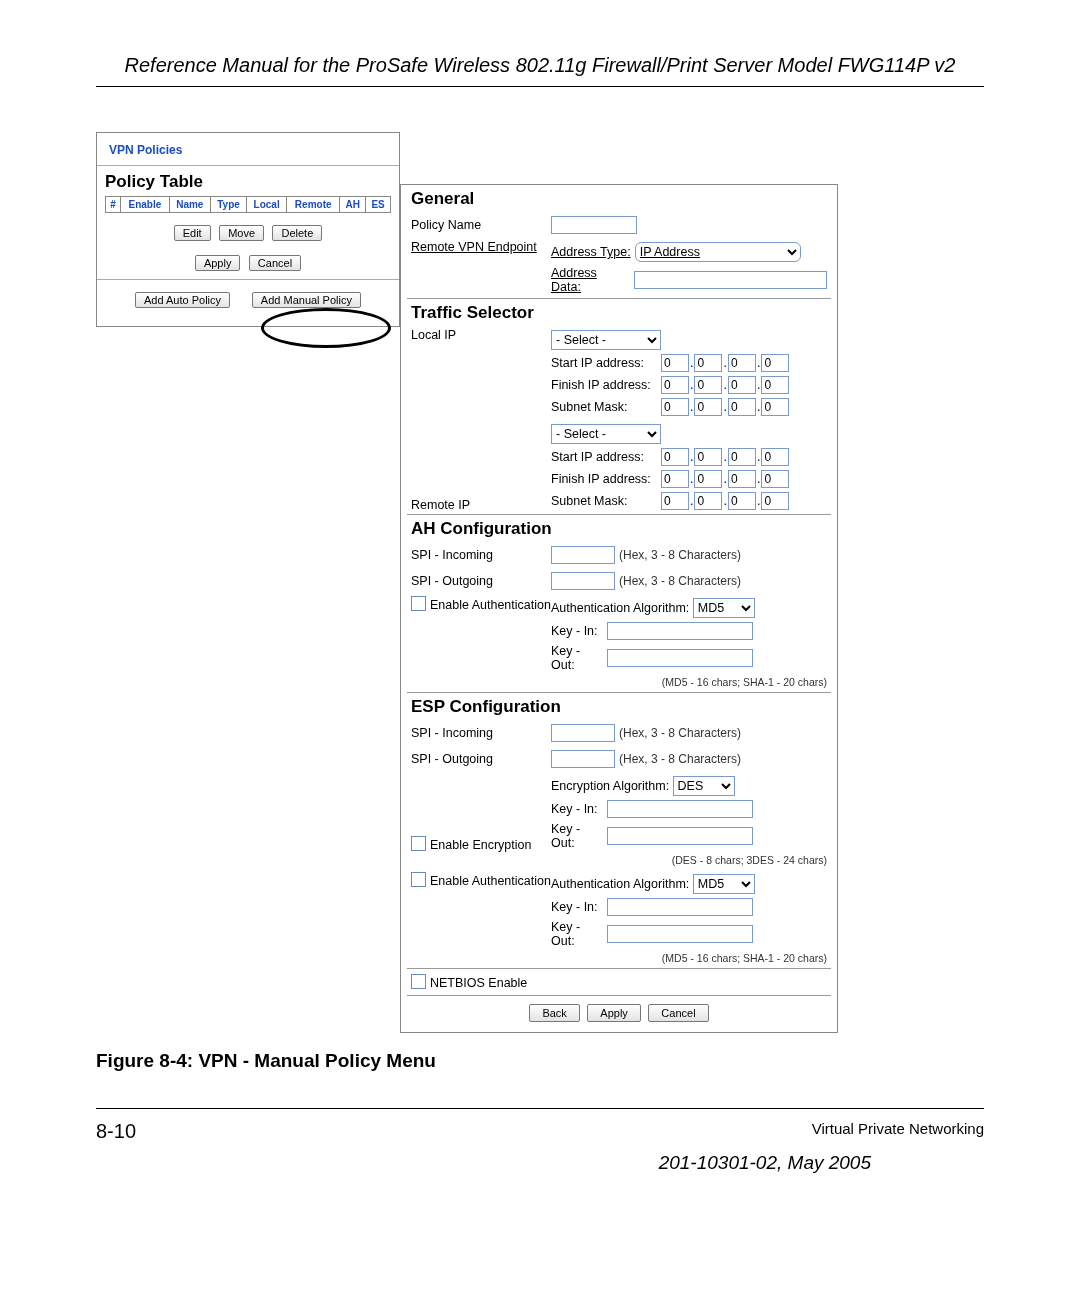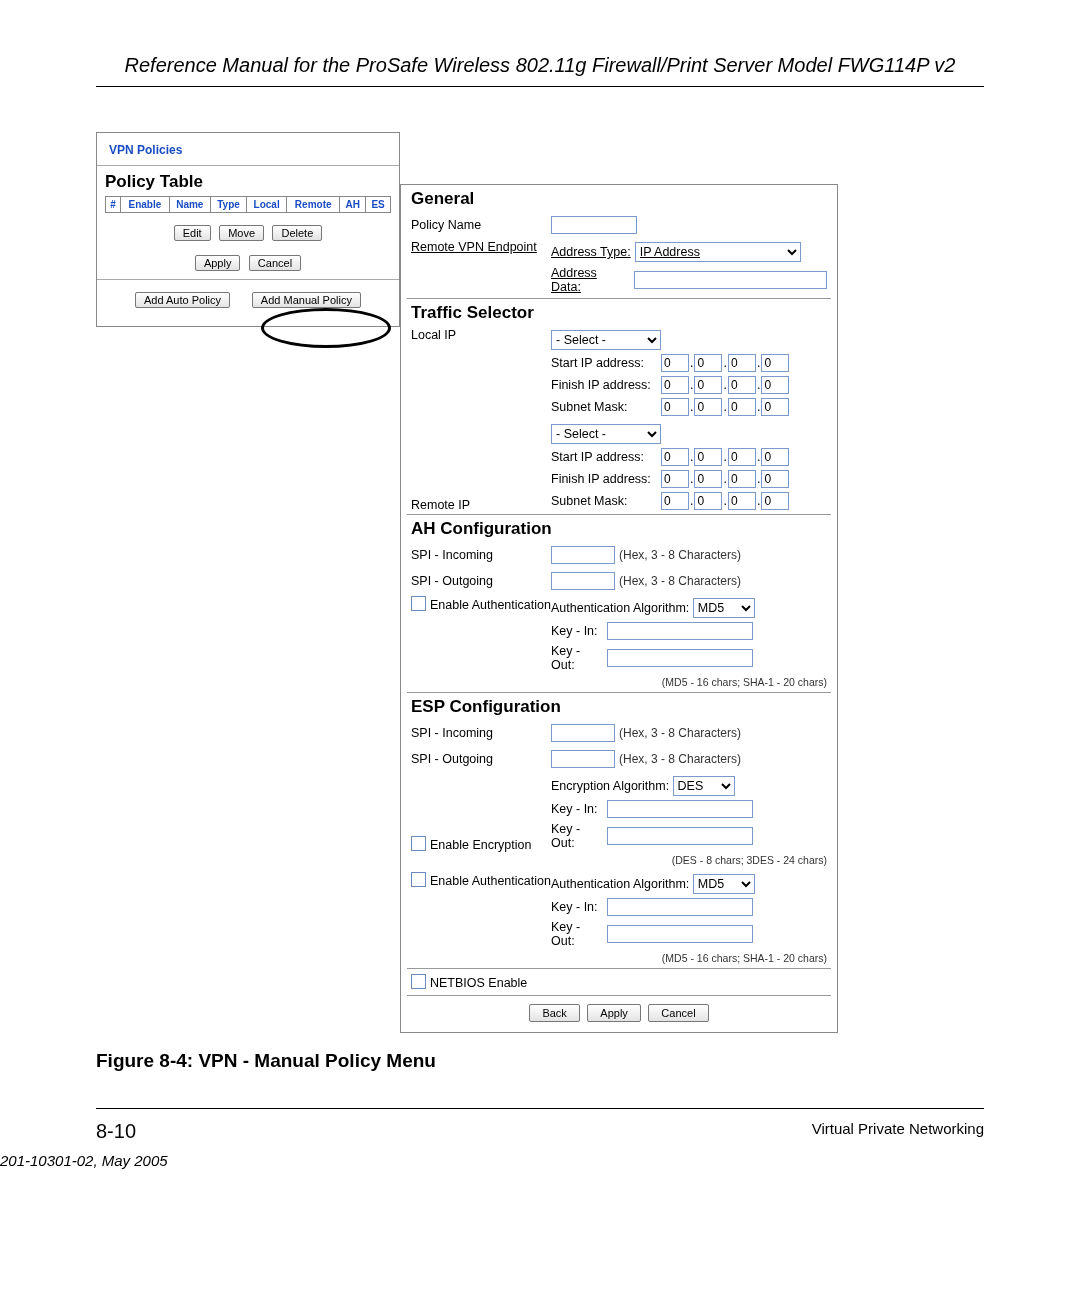--- a/index.html
+++ b/index.html
@@ -205,23 +205,23 @@
     position: absolute;
     top: 1120px;
     right: 96px;
     font-size: 15px;
   }
   .footer-center {
     position: absolute;
     top: 1152px;
     left: 0;
     width: 871px;
-    text-align: left;
+    text-align: right;
     font-style: italic;
-    font-size: 15px;
+    font-size: 19px;
   }
 </style>
 </head>
 <body>
 
 <div class="page">
 
   <div class="header-title">Reference Manual for the ProSafe Wireless 802.11g  Firewall/Print Server Model FWG114P v2</div>
   <div class="hr-top"></div>
 
@@ -267,21 +267,21 @@
     <div class="section-title">General</div>
     <div class="row">
       <div class="label-col">Policy Name</div>
       <div class="field-col"><input class="text med" style=""></div>
     </div>
     <div class="row" style="align-items:flex-start;text-decoration:underline;">
       <div class="label-col">Remote VPN Endpoint</div>
       <div class="field-col">
         <div class="subrow">
           <span style="margin-right:4px;">Address Type:</span>
-          <select class="sel" style="width:166px;">
+          <select class="sel" style="width:166px;border-radius:6px;">
             <option>IP Address</option>
           </select>
         </div>
         <div class="subrow">
           <span style="margin-right:4px;">Address Data:</span>
           <input class="text" style="width: 188px;">
         </div>
       </div>
     </div>
     <div class="sep"></div>

